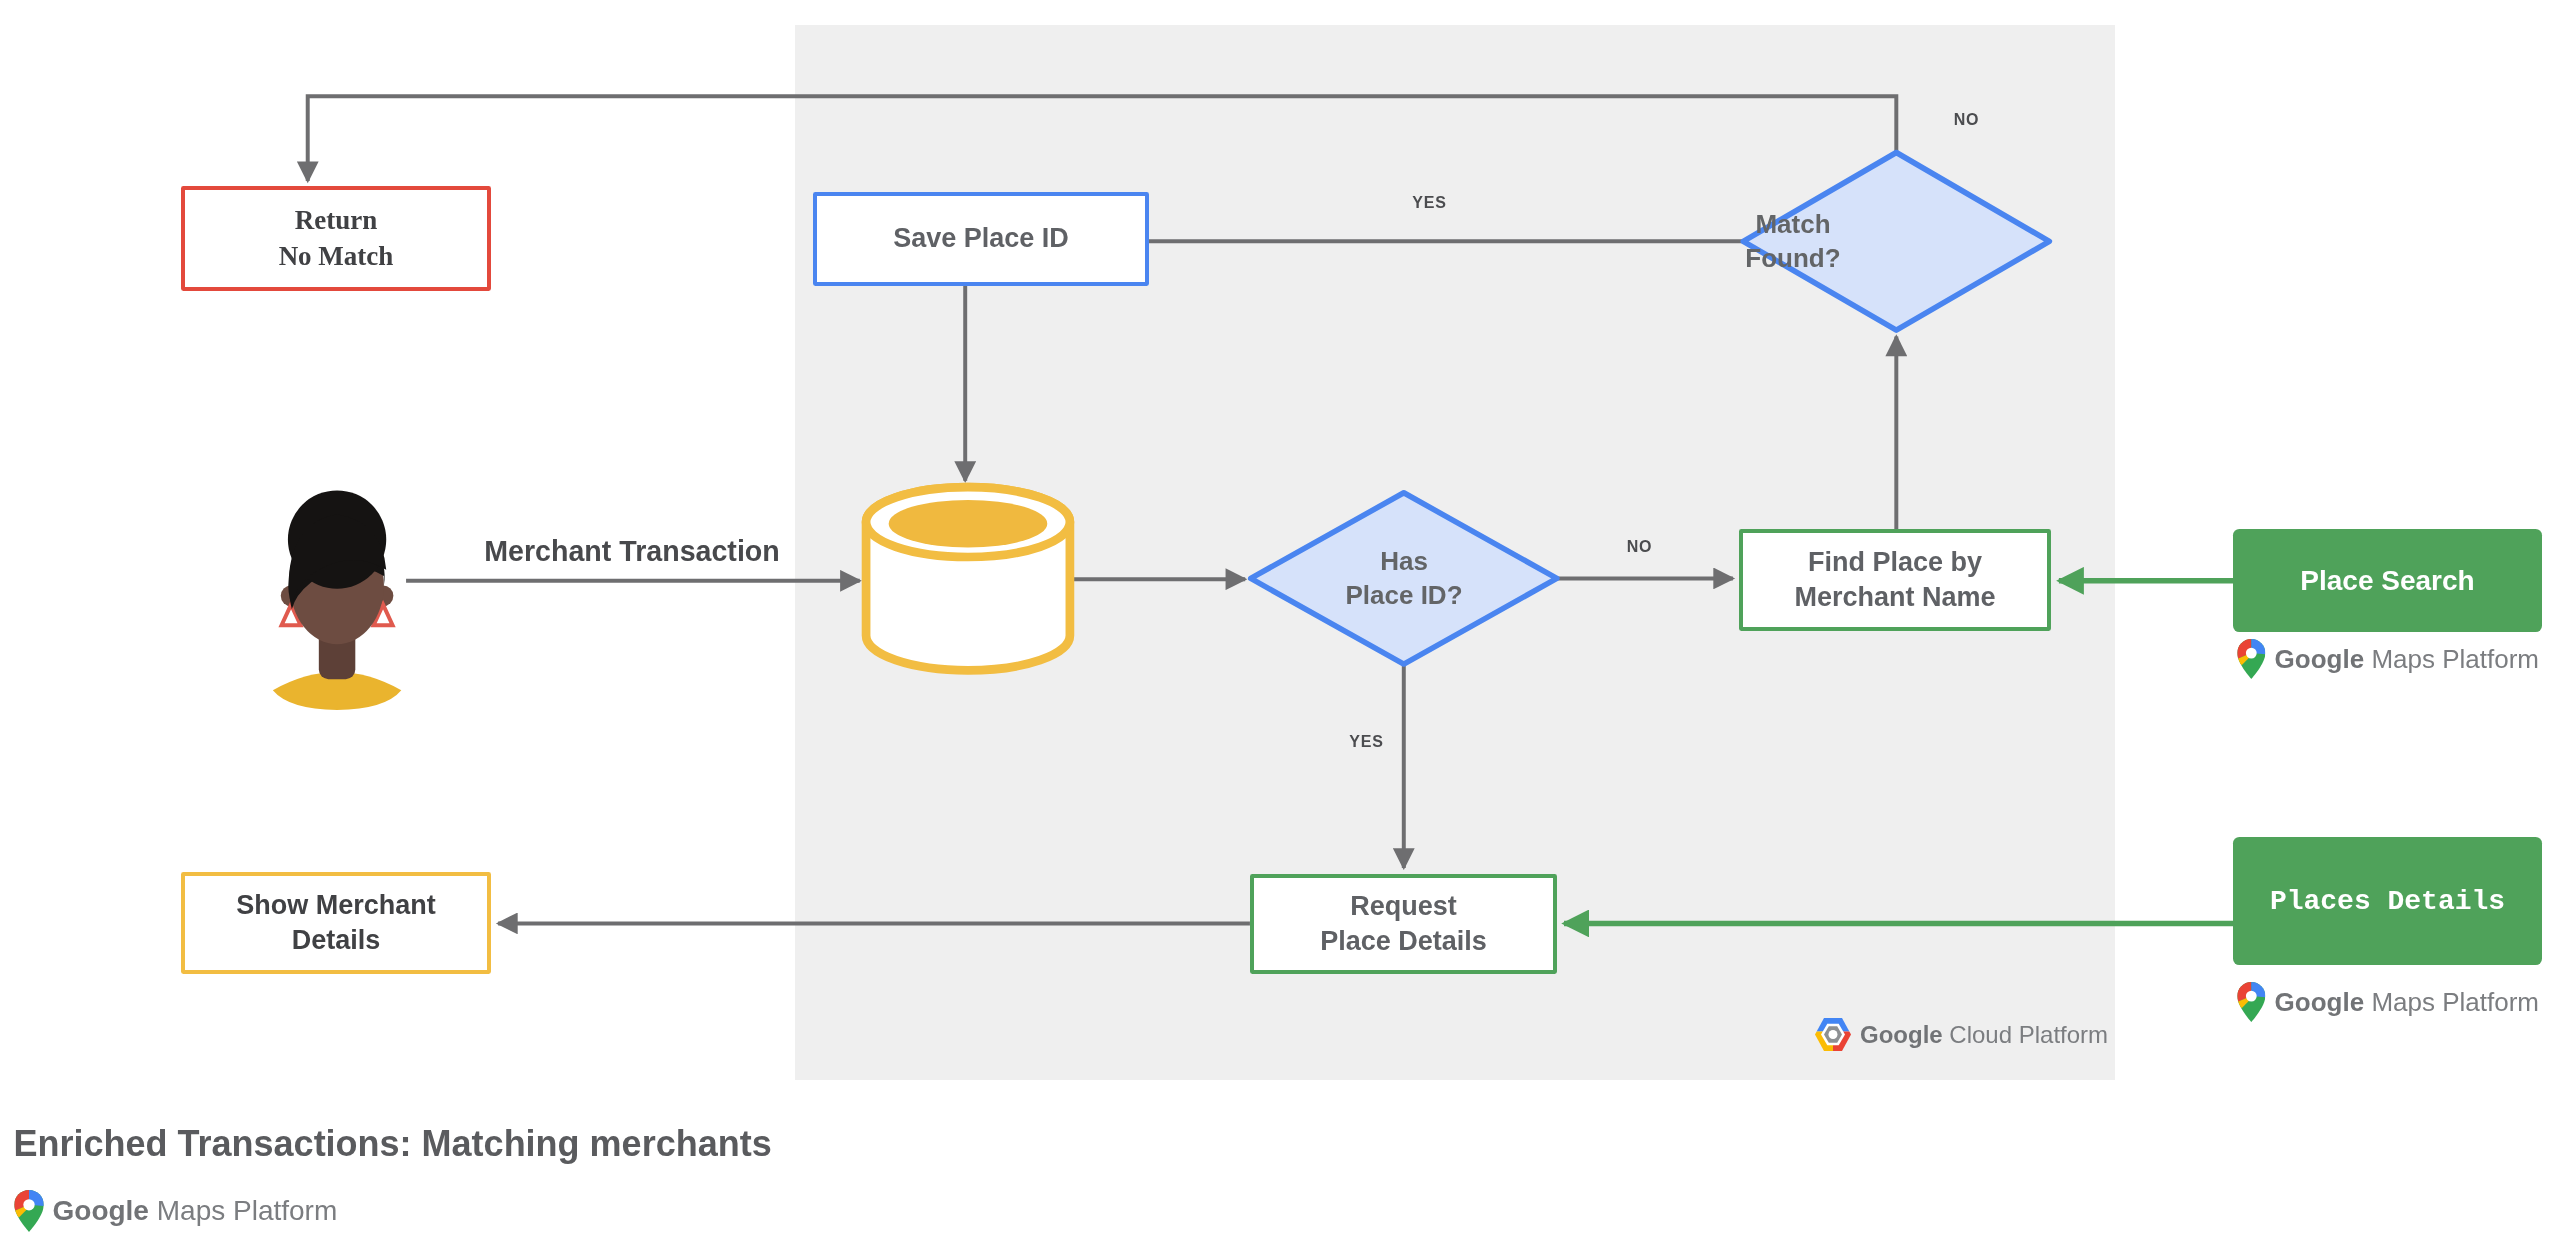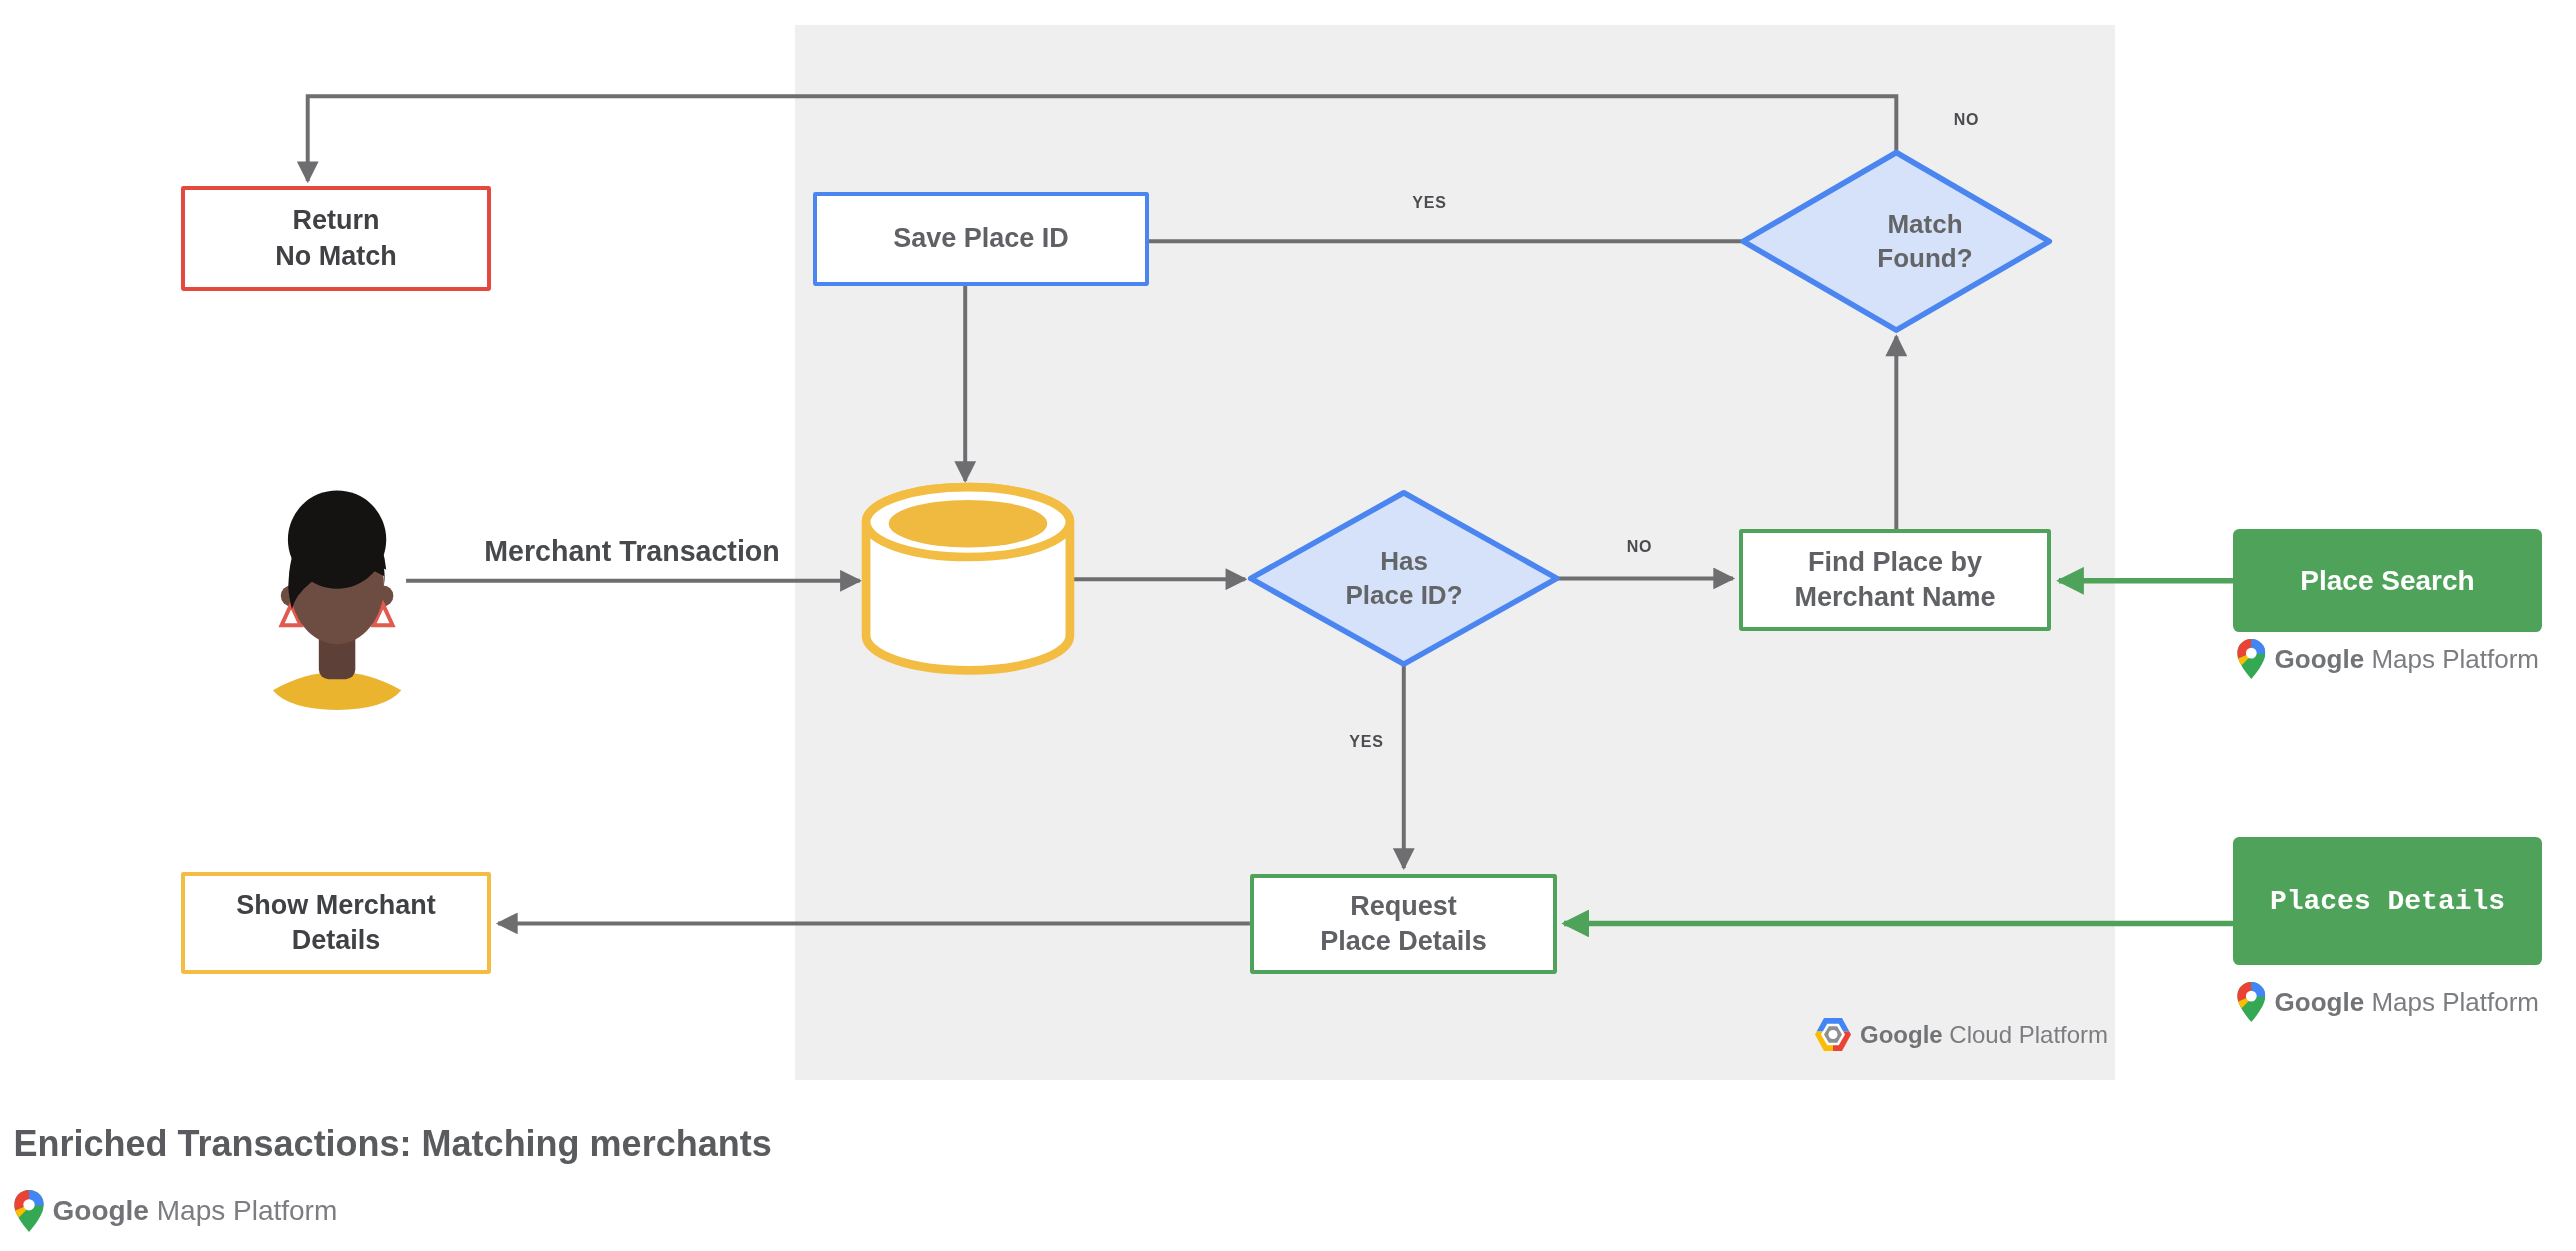--- a/index.html
+++ b/index.html
@@ -4,21 +4,21 @@
 <style>
   html,body{margin:0;padding:0;background:#ffffff;}
   body{font-family:"Liberation Sans", sans-serif;}
   #canvas{position:relative;width:2576px;height:1252px;background:#ffffff;overflow:hidden;}
   #panel{position:absolute;left:795px;top:24.6px;width:1320px;height:1055px;background:#efefef;}
   svg.layer{position:absolute;left:0;top:0;width:2576px;height:1252px;pointer-events:none;}
   .box{position:absolute;box-sizing:border-box;background:#ffffff;
        display:flex;align-items:center;justify-content:center;text-align:center;
        font-weight:700;font-size:27px;line-height:1.3;white-space:pre-line;
        color:#5f6165;border-radius:2.4px;}
-  .border-red{border:4.8px solid #e3493c;}
+  .border-red{border:4.8px solid #e3493c;font-family:Liberation Serif, serif;}
   .border-blue{border:4.8px solid #4a85f0;}
   .border-green{border:4.8px solid #4fa25a;}
   .border-yellow{border:4.8px solid #f2bd42;}
   .dark-label{color:#404144;}
   .green-box{position:absolute;box-sizing:border-box;background:#4fa25a;color:#ffffff;
        display:flex;align-items:center;justify-content:center;text-align:center;
        font-weight:700;font-size:28px;border-radius:6.3px;}
   .shape-label{position:absolute;display:flex;align-items:center;justify-content:center;
        text-align:center;font-weight:700;font-size:26px;line-height:1.3;
        white-space:pre-line;color:#636567;}
@@ -109,21 +109,21 @@
   <div class="box border-green" style="left:1250px;top:874px;width:307px;height:100px;">Request
 Place Details</div>
 
   <div class="box border-yellow dark-label" style="left:181px;top:872px;width:310px;height:102px;">Show Merchant
 Details</div>
 
   <div class="green-box" style="left:2233px;top:529px;width:309px;height:103px;">Place Search</div>
 
   <div class="green-box" style="left:2233px;top:837px;width:309px;height:128px;font-family:Liberation Mono, monospace;">Places Details</div>
 
-  <div class="shape-label" style="left:1806px;top:194px;width:238px;height:95px;">Match
+  <div class="shape-label" style="left:1674px;top:194px;width:238px;height:95px;">Match
 Found?</div>
 
   <div class="shape-label" style="left:1285px;top:531px;width:238px;height:95px;">Has
 Place ID?</div>
 
 
   <div class="edge-label" style="left:1927px;top:111px;width:79px;">NO</div>
 
   <div class="edge-label" style="left:1386px;top:194px;width:87px;">YES</div>
 

